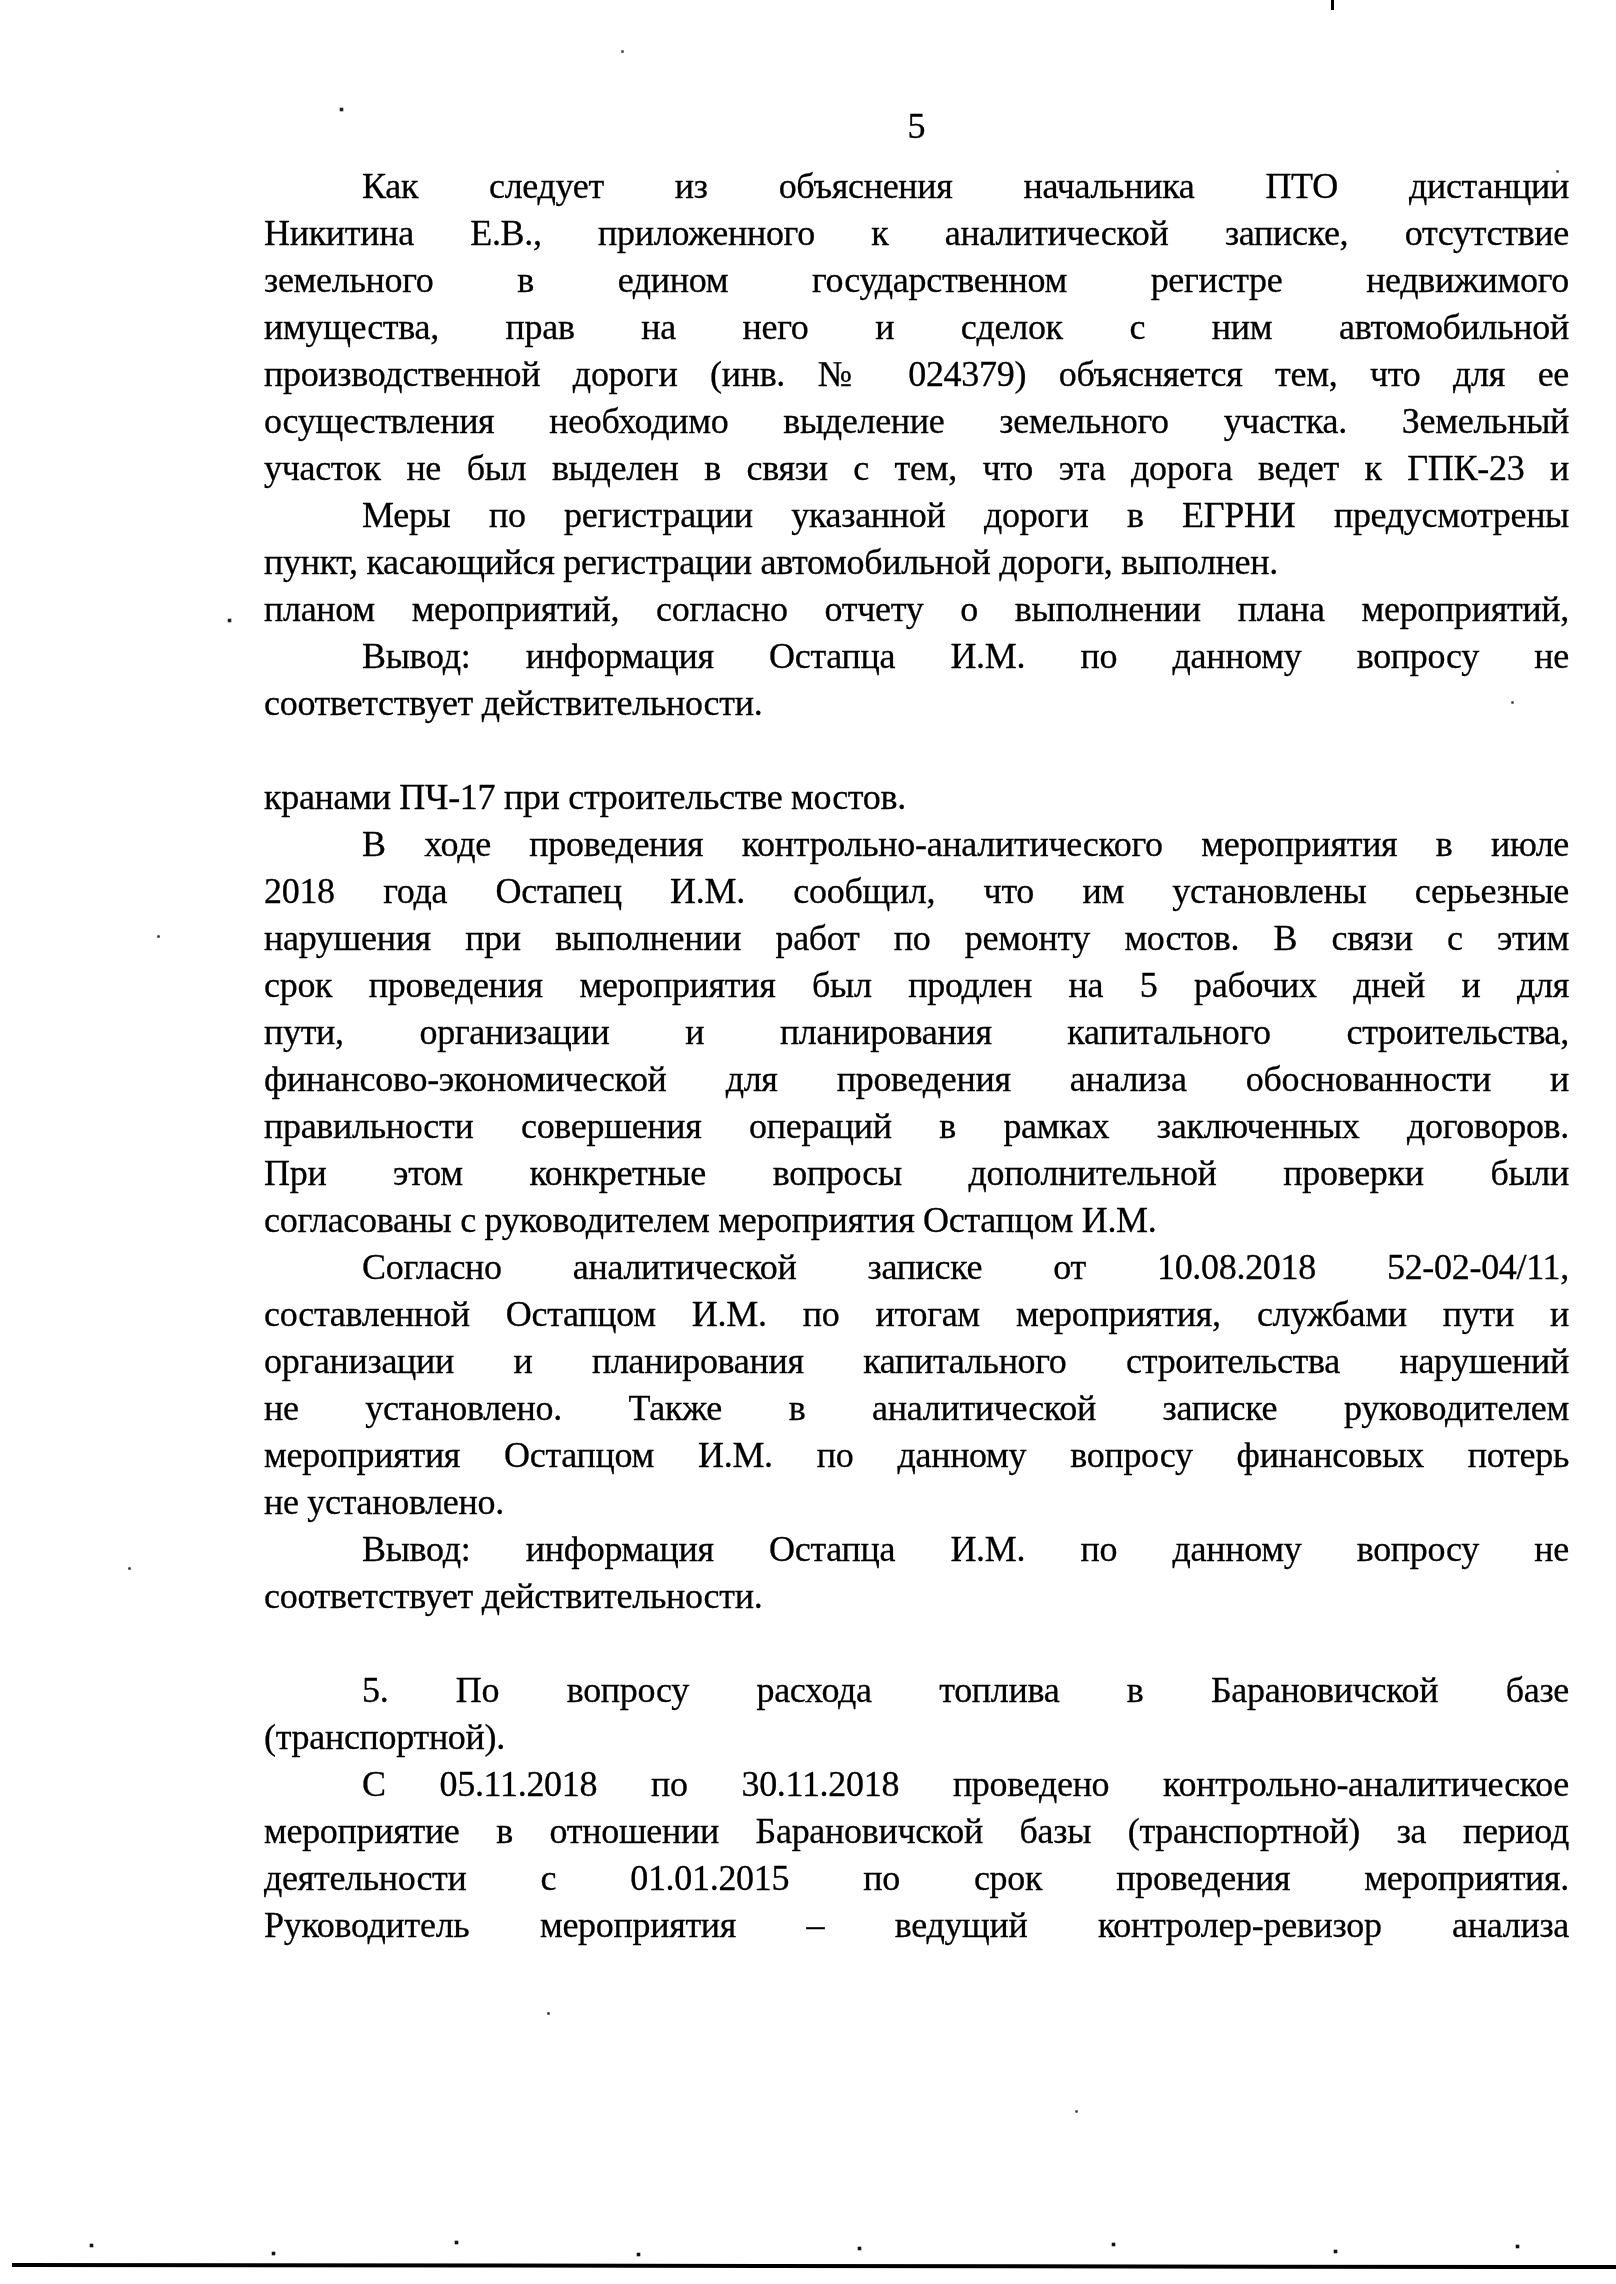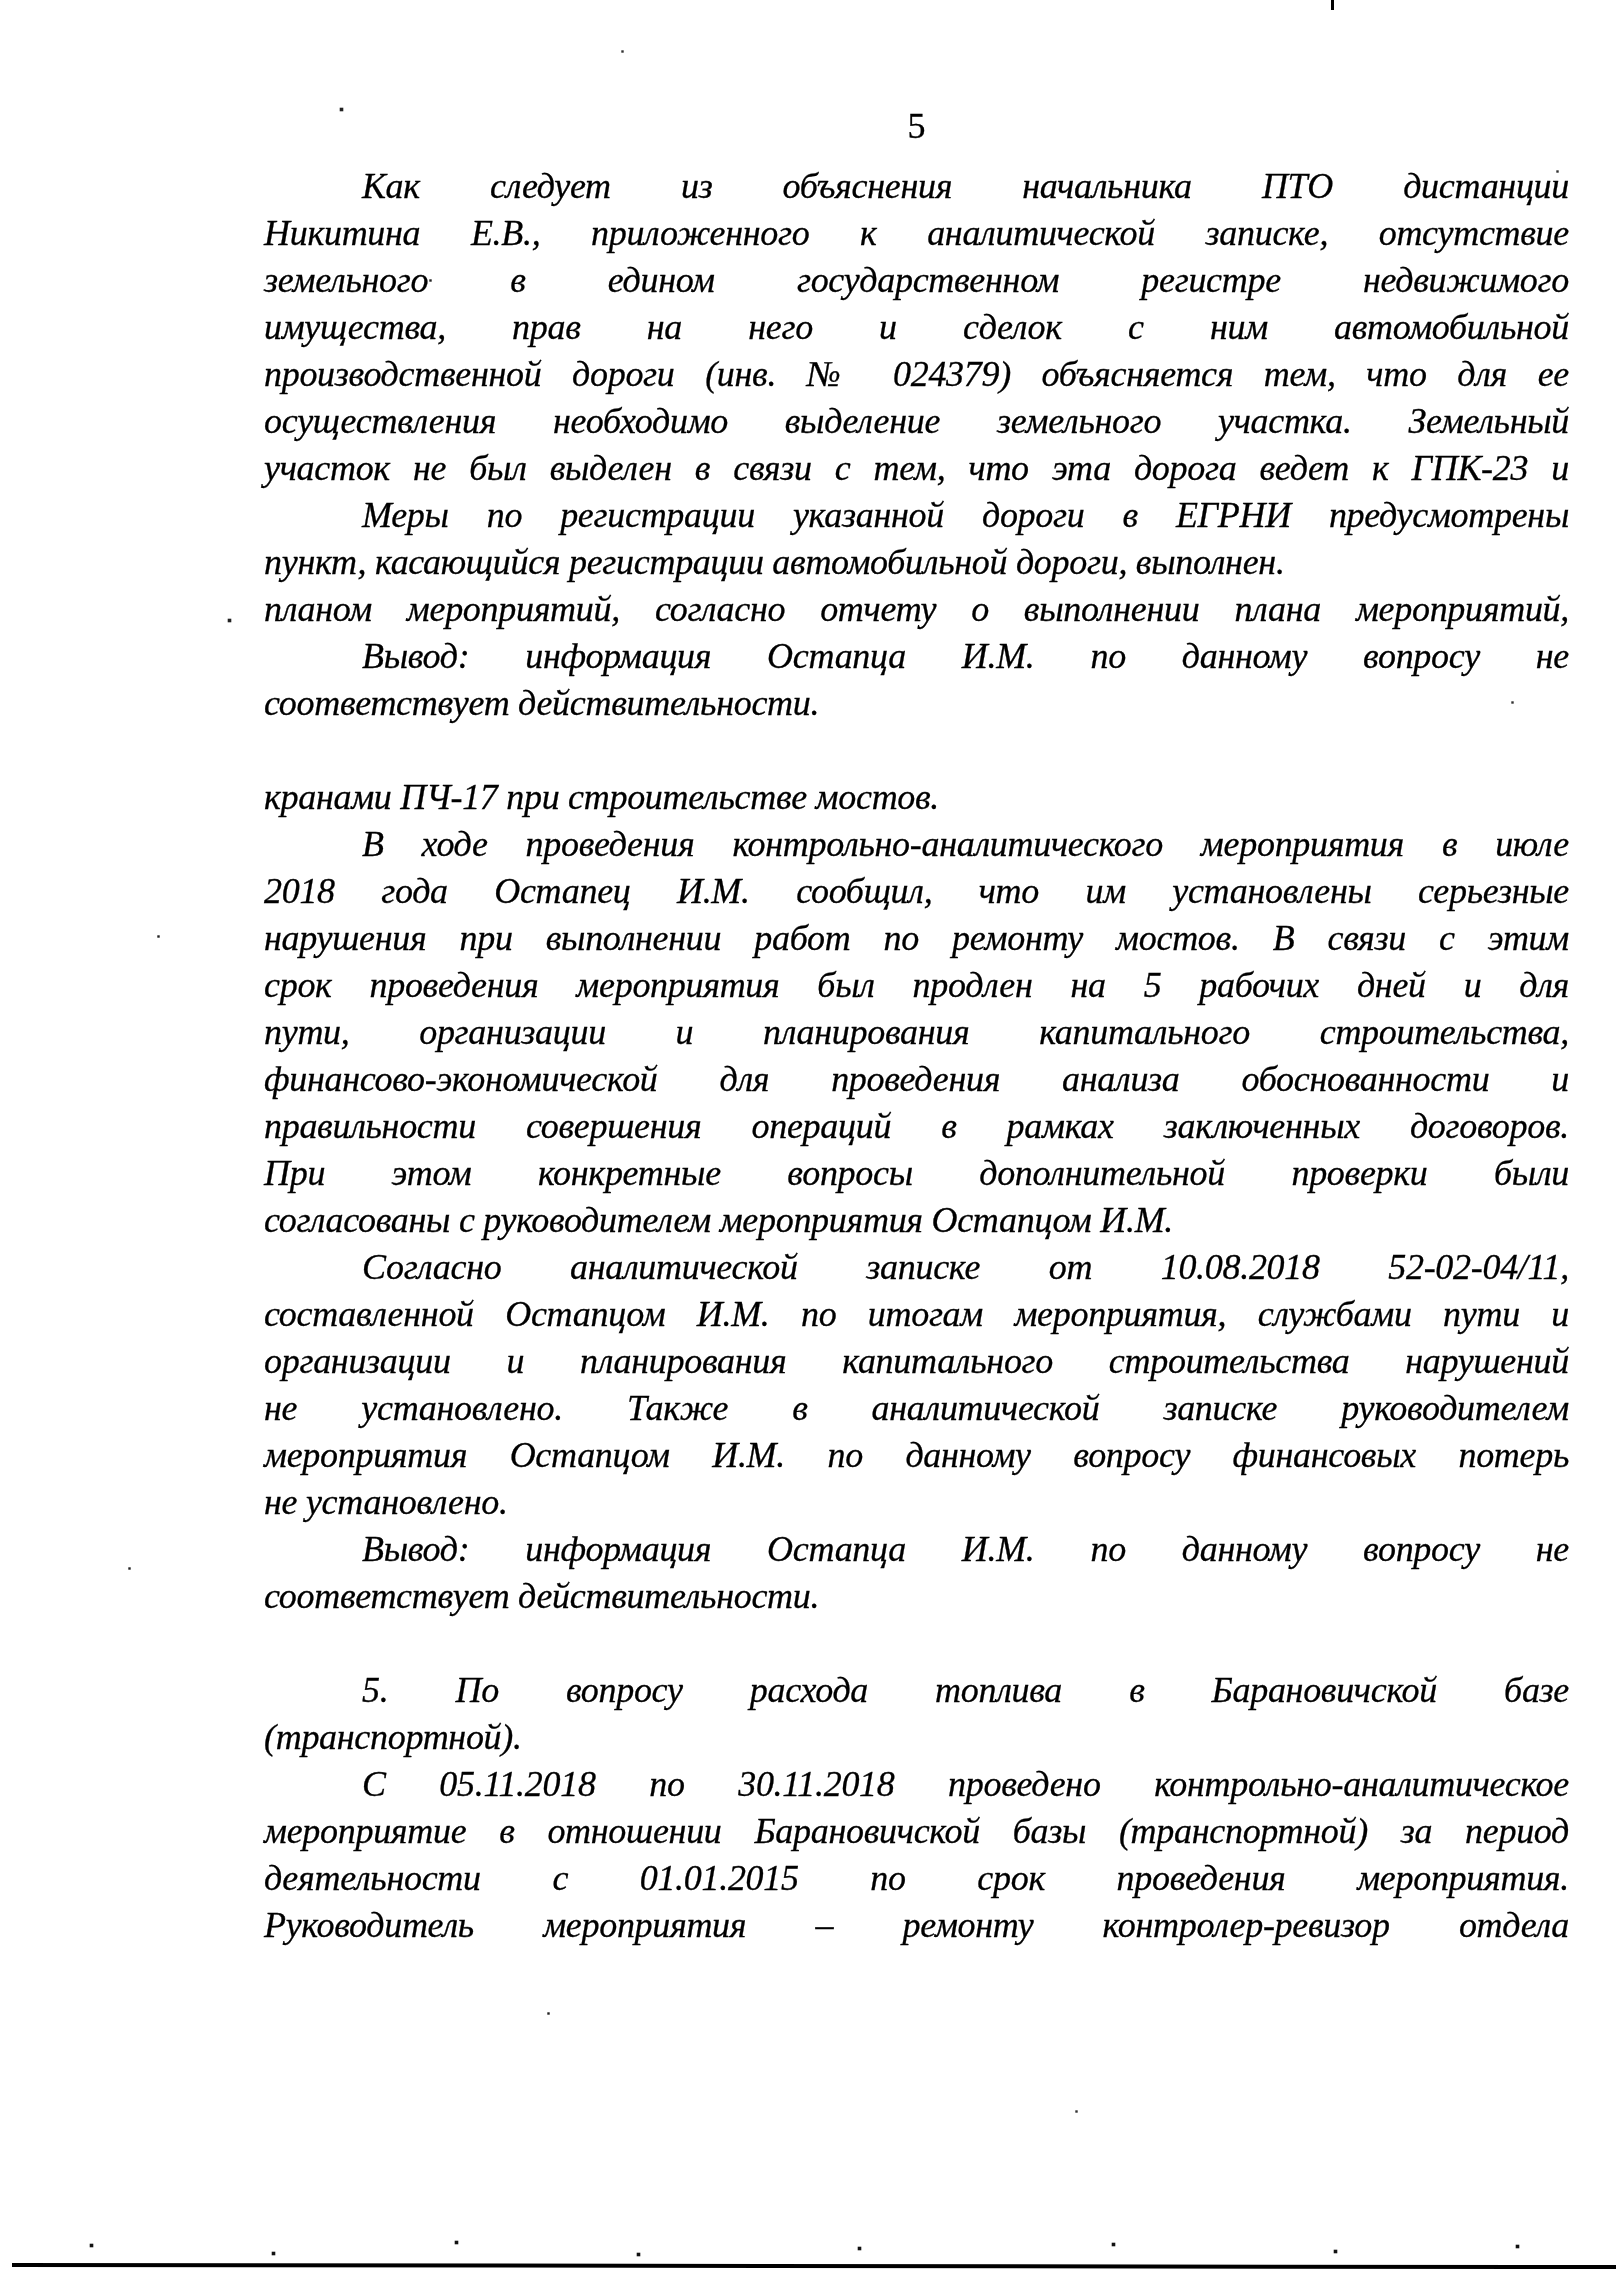--- a/index.html
+++ b/index.html
@@ -28,21 +28,21 @@
     font-size: 36px;
   }
   .text-block {
     position: absolute;
     top: 163px;
     left: 264px;
     width: 1305px;
     font-size: 36px;
     letter-spacing: -0.3px;
   }
-  .paragraph { margin: 0; padding: 0; font-style: italic; }
+  .paragraph { margin: 0; padding: 0; }
   .line {
     height: 47px;
     line-height: 47px;
     text-align: justify;
     text-align-last: justify;
     text-justify: inter-word;
     overflow: visible;
   }
   .line.indent { padding-left: 98px; }
   .line.last { text-align-last: left; }
@@ -155,20 +155,20 @@
       </div>
       <div class="spacer"></div>
       <div class="paragraph">
         <div class="line indent">5. По вопросу расхода топлива в Барановичской базе</div>
         <div class="line last">(транспортной).</div>
       </div>
       <div class="paragraph">
         <div class="line indent">С 05.11.2018 по 30.11.2018 проведено контрольно-аналитическое</div>
         <div class="line">мероприятие в отношении Барановичской базы (транспортной) за период</div>
         <div class="line">деятельности с 01.01.2015 по срок проведения мероприятия.</div>
-        <div class="line">Руководитель мероприятия – ремонту контролер-ревизор отдела</div>
+        <div class="line">Руководитель мероприятия – ведущий контролер-ревизор анализа</div>
       </div>
     </div>
 
   <div class="scan-bottom-noise"></div>
   <div class="scan-bottom-line"></div>
 </div>
 
 
 </body></html>

